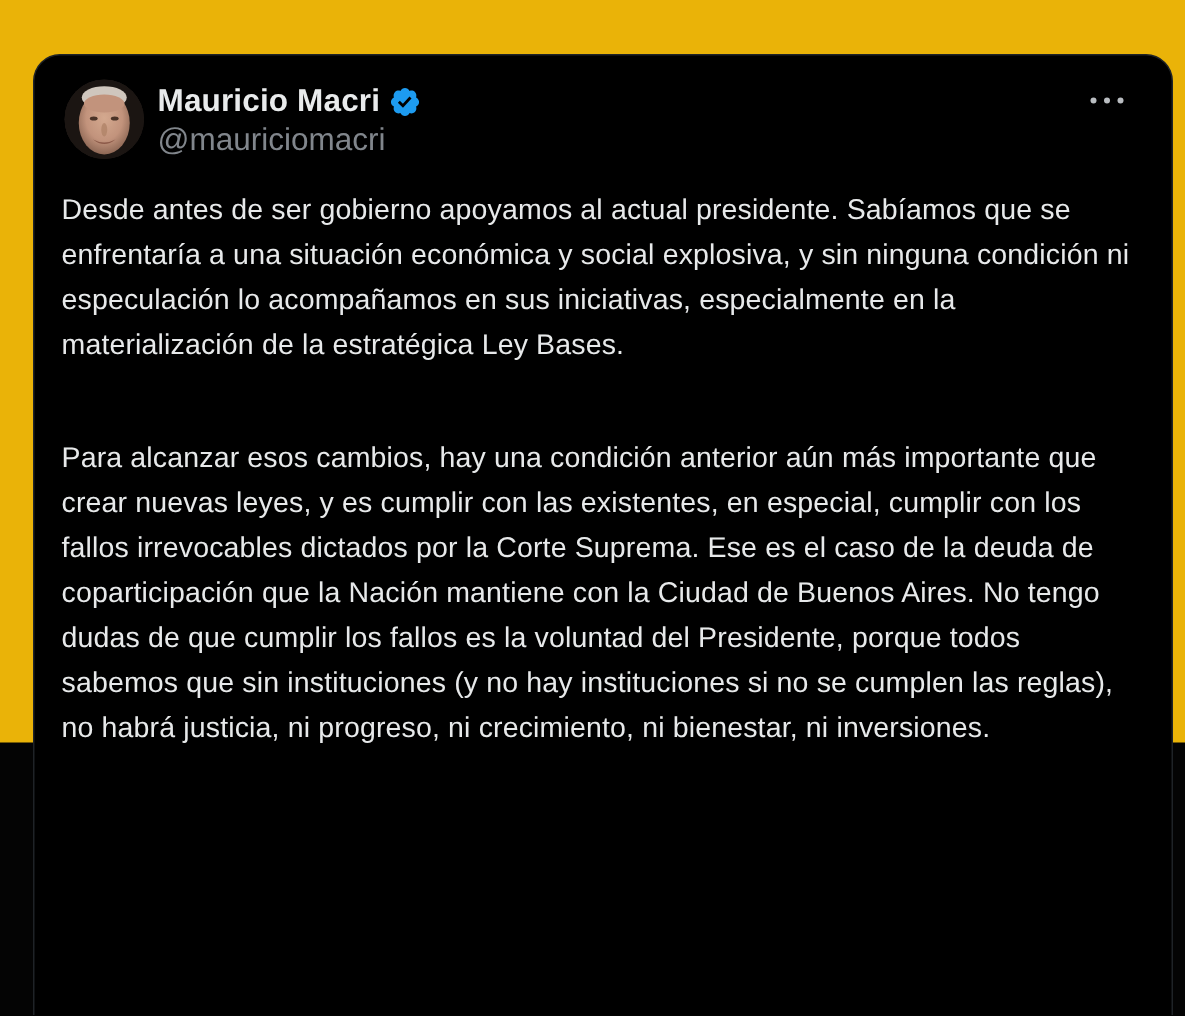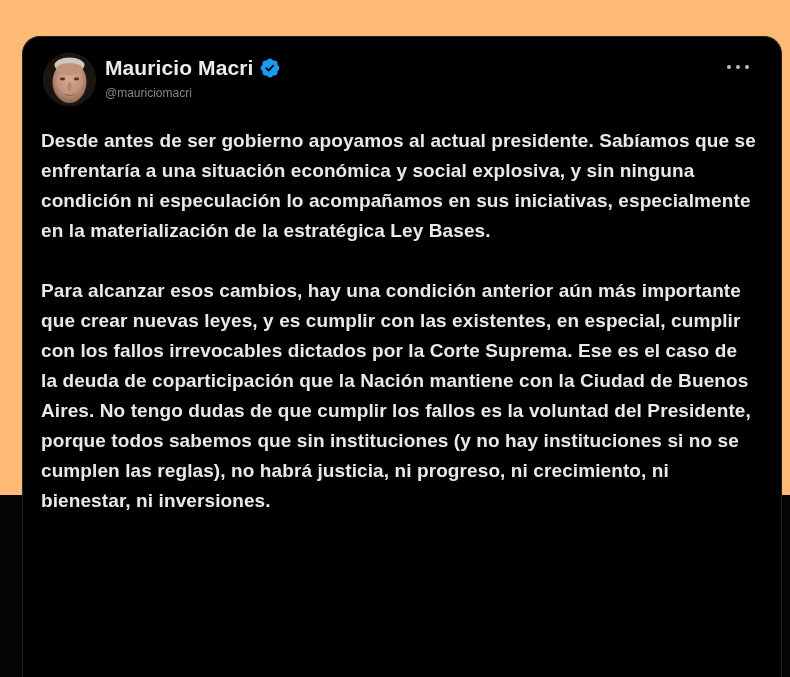--- a/index.html
+++ b/index.html
@@ -9,21 +9,21 @@
     height: 677px;
     overflow: hidden;
     background: #040404;
     font-family: "Liberation Sans", "DejaVu Sans", sans-serif;
   }
 
   .page {
     position: relative;
     width: 790px;
     height: 495px;
-    background: #fdba74;
+    background: #eab308;
   }
 
   .tweet-card {
     position: absolute;
     left: 22px;
     top: 36px;
     width: 760px;
     height: 641px;
     background: #000000;
     border: 1px solid #1f2327;
@@ -73,21 +73,21 @@
 
   .verified {
     display: inline-flex;
     width: 22px;
     height: 22px;
   }
   .verified svg { width: 22px; height: 22px; }
 
   .handle {
     color: #81868c;
-    font-size: 12px;
+    font-size: 21px;
     font-weight: 400;
     line-height: 25px;
     cursor: pointer;
   }
 
   .more-btn {
     position: absolute;
     top: 22px;
     right: 26px;
     background: none;
@@ -107,26 +107,26 @@
   .tweet-body {
     padding: 0 18px;
     margin-top: 20px;
   }
 
   .tweet-body p {
     color: #e7e9ea;
     font-size: 19px;
     line-height: 30px;
     letter-spacing: 0.1px;
-    font-weight: 700;
+    font-weight: 400;
     max-width: 716px;
   }
 
   .tweet-body p + p {
-    margin-top: 30px;
+    margin-top: 45px;
   }
 </style>
 </head>
 <body>
 
 <div class="page">
   <article class="tweet-card">
 
     <header class="tweet-header">
 

